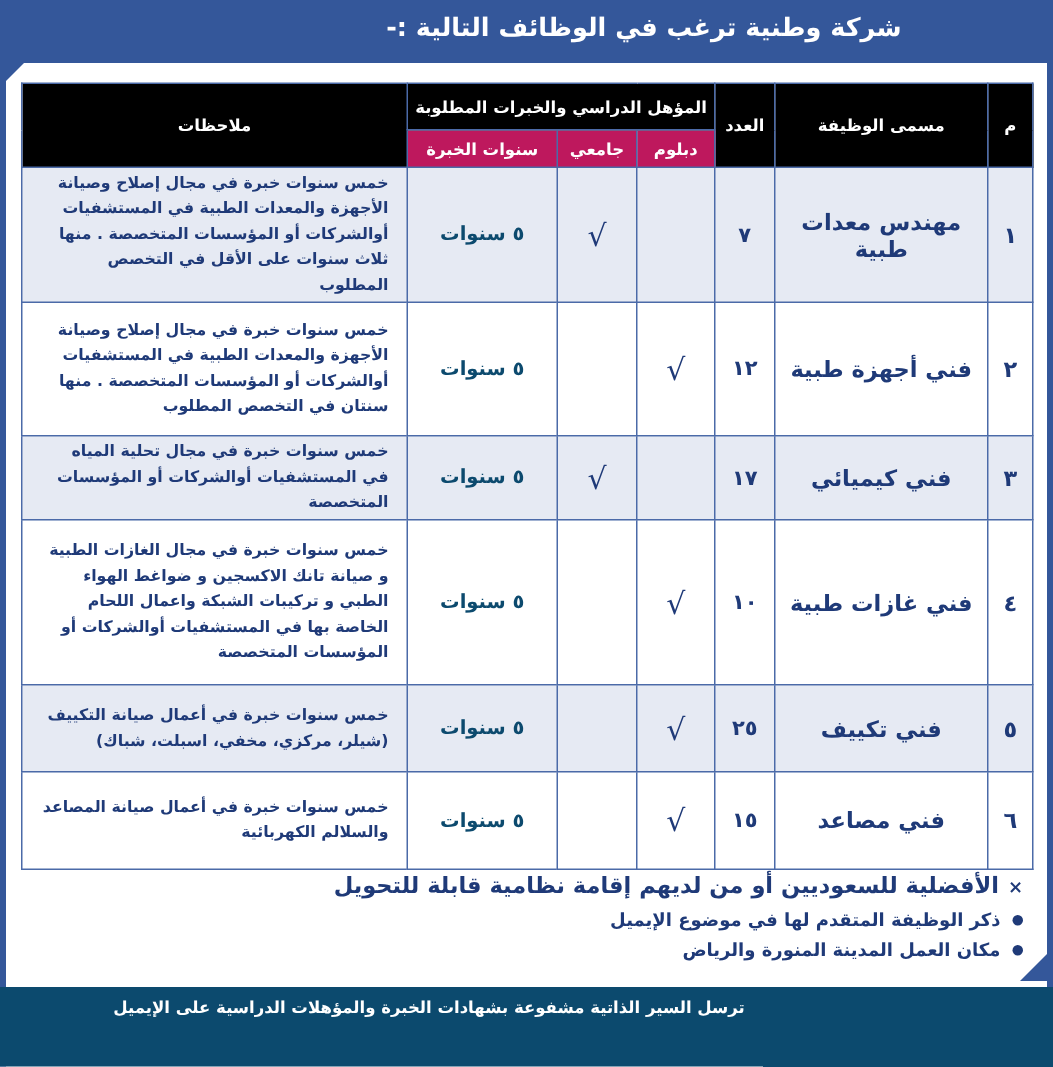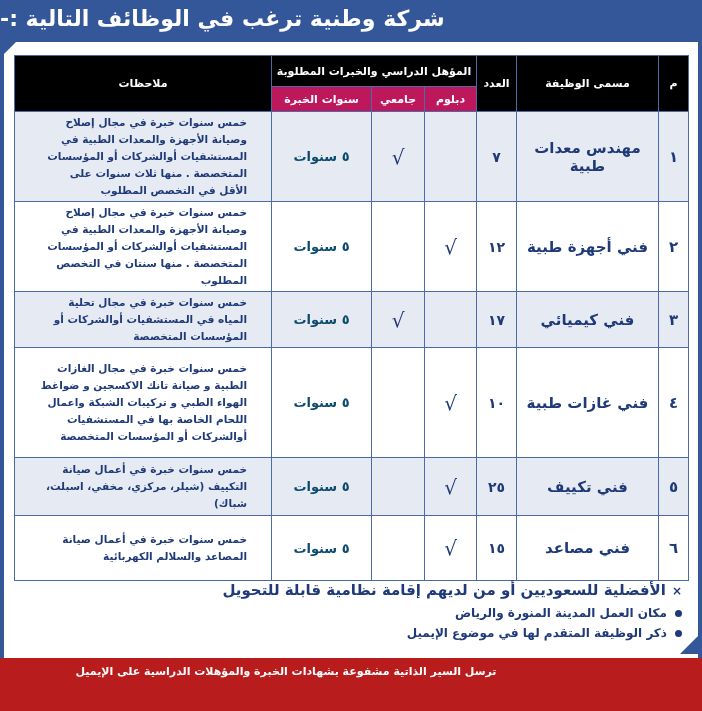--- a/index.html
+++ b/index.html
@@ -22,22 +22,22 @@
   .corner-tl {
     position: absolute; left: 0; top: 40px; width: 0; height: 0;
     border-top: 18px solid #34579a; border-right: 18px solid transparent;
   }
   .corner-br {
     position: absolute; right: 0; top: 632px; width: 0; height: 0;
     border-bottom: 22px solid #34579a; border-left: 22px solid transparent;
   }
   .title {
     position: absolute; left: 0; top: 0; width: 601px; height: 40px;
-    text-align: left; line-height: 38px;
-    color: #ffffff; font-weight: bold; font-size: 22px;
+    text-align: right; line-height: 38px;
+    color: #ffffff; font-weight: bold; font-size: 17px;
     direction: rtl;
   }
   table.jobs {
     position: absolute; left: 14px; top: 55px; width: 674px;
     border-collapse: collapse; direction: rtl; table-layout: fixed;
   }
   table.jobs th, table.jobs td {
     border: 1.5px solid #4b6aa8; text-align: center; vertical-align: middle; padding: 0;
   }
   table.jobs th {
@@ -45,38 +45,38 @@
   }
   table.jobs th.sub { background: #be185d; height: 24px; }
   table.jobs thead tr.h1 th { height: 30px; }
   td.idx { font-size: 15px; font-weight: bold; color: #1f3a78; }
   td.jt { font-size: 15px; font-weight: bold; color: #1f3a78; }
   td.cnt { font-size: 14px; font-weight: bold; color: #1f3a78; }
   td.chk { font-size: 20px; color: #1f3a78; }
   td.yrs { font-size: 13px; font-weight: bold; color: #0c4a6e; }
   td.notes {
     font-size: 10.5px; font-weight: bold; color: #1f3a78; text-align: right !important;
-    padding: 2px 24px !important; line-height: 17px;
+    padding: 2px 12px !important; line-height: 17px;
   }
   tr.shade td { background: #e6eaf3; }
   tr.plain td { background: #ffffff; }
   .notes-block {
     position: absolute; right: 20px; top: 578px; width: 600px; direction: rtl;
     color: #1f3a78; font-weight: bold;
   }
   .note-main { font-size: 15px; line-height: 24px; }
   .note-main .x { font-size: 12px; margin-left: 6px; }
   .note-item { font-size: 12px; line-height: 20px; }
   .note-item .dot {
     display: inline-block; width: 7px; height: 7px; border-radius: 50%;
     background: #1f3a78; margin-left: 8px; vertical-align: middle;
   }
   .footer {
     position: absolute; left: 0; top: 658px; width: 702px; height: 53px;
-    background: #b91c1c; text-align: center; color: #ffffff;
+    background: #0c4a6e; text-align: center; color: #ffffff;
   }
   .footer .line1 {
     font-size: 11px; font-weight: bold; direction: rtl; padding-top: 4px; height: 20px; line-height: 20px;
     padding-right: 130px;
   }
   .footer .email {
     font-family: "Liberation Sans", sans-serif;
     font-size: 20px; font-weight: bold; line-height: 26px; padding-right: 90px;
   }
 </style>
@@ -171,22 +171,22 @@
       <td class="notes">خمس سنوات خبرة في أعمال صيانة المصاعد والسلالم الكهربائية</td>
     </tr>
   </tbody>
 </table>
 
 <div class="notes-block">
   <div class="note-main">
     <span class="x">×</span><span>الأفضلية للسعوديين أو من لديهم إقامة نظامية قابلة للتحويل</span>
   </div>
   <div class="note-item">
-    <span class="dot"></span><span>مكان العمل المدينة المنورة والرياض</span>
+    <span class="dot"></span><span>ذكر الوظيفة المتقدم لها في موضوع الإيميل</span>
   </div>
   <div class="note-item">
-    <span class="dot"></span><span>ذكر الوظيفة المتقدم لها في موضوع الإيميل</span>
+    <span class="dot"></span><span>مكان العمل المدينة المنورة والرياض</span>
   </div>
 </div>
 
 <div class="footer">
   <div class="line1">ترسل السير الذاتية مشفوعة بشهادات الخبرة والمؤهلات الدراسية على الإيميل</div>
 </div>
 
 </body></html>

